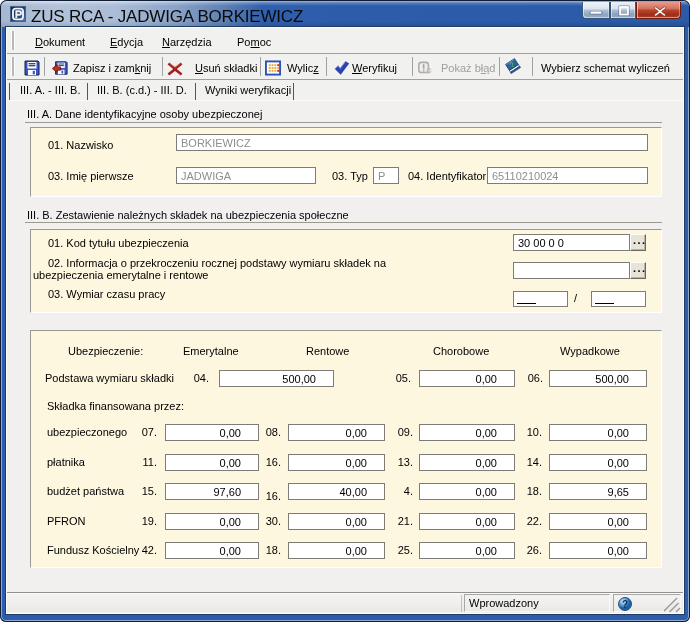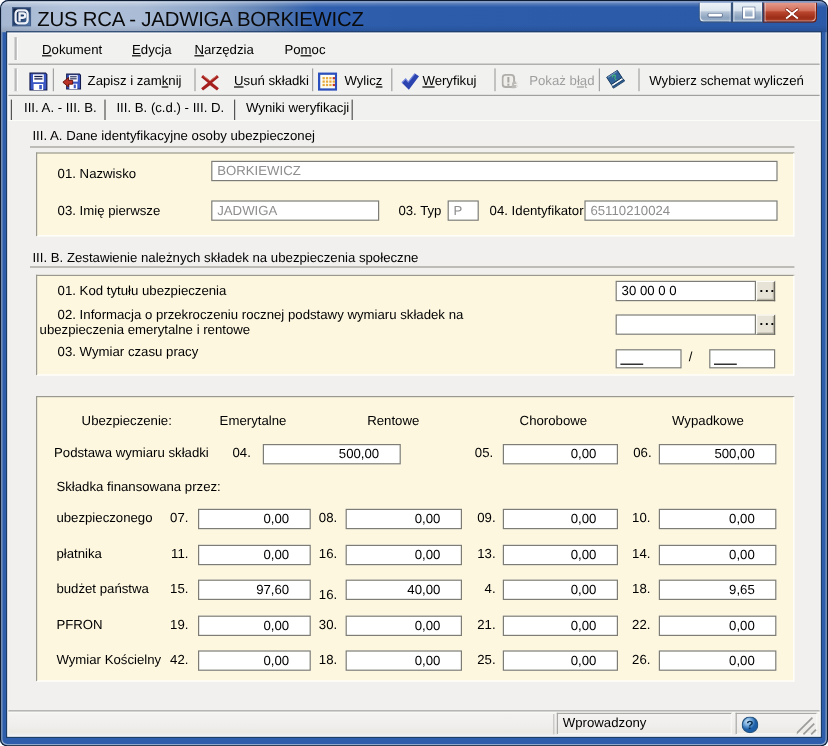--- a/index.html
+++ b/index.html
@@ -281,21 +281,21 @@
 <div class="lbl" style="left:47px;top:516px">PFRON</div>
 <div class="n" style="left:135px;top:516px">19.</div>
 <div class="fld num" style="left:165px;top:513px;width:94px;height:17px">0,00</div>
 <div class="n" style="left:259px;top:516px">30.</div>
 <div class="fld num" style="left:288px;top:513px;width:97px;height:17px">0,00</div>
 <div class="n" style="left:391px;top:516px">21.</div>
 <div class="fld num" style="left:419px;top:513px;width:96px;height:17px">0,00</div>
 <div class="n" style="left:520px;top:516px">22.</div>
 <div class="fld num" style="left:549px;top:513px;width:98px;height:17px">0,00</div>
 
-<div class="lbl" style="left:47px;top:545px">Wymiar Kościelny</div>
+<div class="lbl" style="left:47px;top:545px">Fundusz Kościelny</div>
 <div class="n" style="left:135px;top:545px">42.</div>
 <div class="fld num" style="left:165px;top:542px;width:94px;height:17px">0,00</div>
 <div class="n" style="left:259px;top:545px">18.</div>
 <div class="fld num" style="left:288px;top:542px;width:97px;height:17px">0,00</div>
 <div class="n" style="left:391px;top:545px">25.</div>
 <div class="fld num" style="left:419px;top:542px;width:96px;height:17px">0,00</div>
 <div class="n" style="left:520px;top:545px">26.</div>
 <div class="fld num" style="left:549px;top:542px;width:98px;height:17px">0,00</div>
 
 <div class="hline" style="top:592px;background:#909090"></div>

